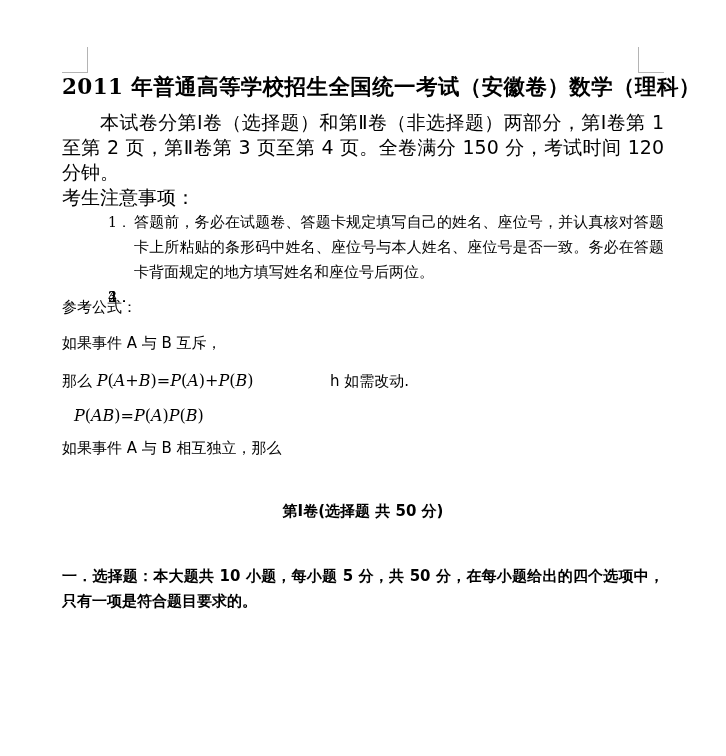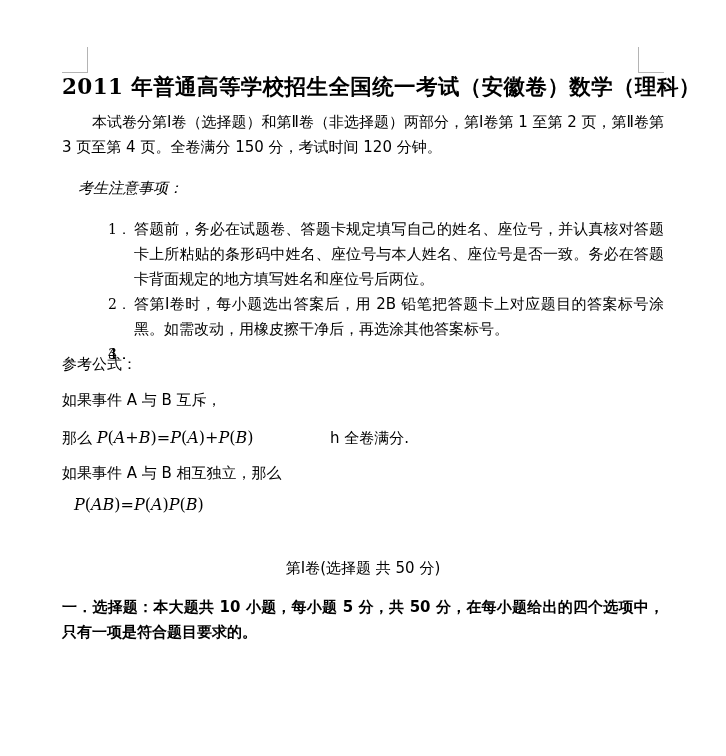--- a/index.html
+++ b/index.html
@@ -51,32 +51,31 @@
     font-weight: bold;
     font-size: 21.5px;
     line-height: 30px;
     text-align: center;
     letter-spacing: 0.4px;
     white-space: nowrap;
     margin: 0 0 8px 0;
   }
 
   .para {
-    font-size: 15px;
+    font-size: 19px;
     line-height: 25px;
     text-align: justify;
     margin: 0;
   }
   .para.indent { text-indent: 2em; }
 
   .notice-label {
-    font-size: 15px;
-    line-height: 25px;
-    margin: 16px;
-    font-style: italic;
+    font-size: 19px;
+    line-height: 25px;
+    margin: 0;
   }
 
   
   ol.notice-list {
     list-style: none;
     margin: 0;
     padding: 0 0 0 46px;
   }
   ol.notice-list > li {
     position: relative;
@@ -166,34 +165,34 @@
   }
   .frac .fden {
     display: block;
     padding: 0 3px;
     font-size: 15px;
   }
   .frac.big .fnum, .frac.big .fden { font-size: 16px; }
 
   .section-head {
     font-family: "DejaVu Sans", sans-serif;
-    font-weight: normal;
+    font-weight: bold;
     font-size: 15px;
     text-align: center;
     margin: 34px 0 0 0;
     line-height: 26px;
   }
 
   .q-head {
     font-family: "DejaVu Sans", sans-serif;
     font-weight: bold;
     font-size: 15px;
     line-height: 25px;
     text-align: justify;
-    margin: 14px 0 0 0;
+    margin: 40px 0 0 0;
   }
 </style>
 </head>
 <body>
 
 <div class="page">
 
   <div class="crop-mark crop-tl">
     <span class="v"></span>
       <span class="h"></span>
@@ -211,21 +210,20 @@
 
     <p class="notice-label">考生注意事项：</p>
 
     <ol class="notice-list">
       <li>
         <span class="num">1．</span>
         <span>答题前，务必在试题卷、答题卡规定填写自己的姓名、座位号，并认真核对答题卡上所粘贴的条形码中姓名、座位号与本人姓名、座位号是否一致。务必在答题卡背面规定的地方填写姓名和座位号后两位。</span>
       </li>
       <li>
         <span class="num">2．</span>
-        <span>答第Ⅰ卷时，每小题选出答案后，用 2B 铅笔把答题卡上对应题目的答案标号涂黑。如需改动，用橡皮擦干净后，再选涂其他答案标号。</span>
       </li>
       <li>
         <span class="num">3．</span>
       </li>
       <li>
         <span class="num">4．</span>
       </li>
     </ol>
 
     <p class="formula-label">参考公式：</p>
@@ -234,33 +232,33 @@
 
       <div class="frow">
         <div class="fcol-l">如果事件 A 与 B 互斥，</div>
       </div>
 
       <div class="frow">
         <div class="fcol-l">
           <span>那么</span>
           <span class="math"><span class="mi">P</span><span class="mn">(</span><span class="mi">A</span><span class="mo">+</span><span class="mi">B</span><span class="mn">)</span><span class="mo">=</span><span class="mi">P</span><span class="mn">(</span><span class="mi">A</span><span class="mn">)</span><span class="mo">+</span><span class="mi">P</span><span class="mn">(</span><span class="mi">B</span><span class="mn">)</span></span>
         </div>
-        <div class="fcol-r">h 全卷满分.</div>
-      </div>
-
-      <div class="frow tight">
-        <div class="fcol-l" style="width:auto;flex:1 1 auto;">如果事件 A 与 B 相互独立，那么</div>
+        <div class="fcol-r">h 如需改动.</div>
       </div>
 
       <div class="frow tight">
         <div class="fcol-l" style="width:auto;flex:1 1 auto;padding-left:12px;">
           <span class="math"><span class="mi">P</span><span class="mn">(</span><span class="mi">AB</span><span class="mn">)</span><span class="mo">=</span><span class="mi">P</span><span class="mn">(</span><span class="mi">A</span><span class="mn">)</span><span class="mi">P</span><span class="mn">(</span><span class="mi">B</span><span class="mn">)</span></span>
         </div>
       </div>
 
+      <div class="frow tight">
+        <div class="fcol-l" style="width:auto;flex:1 1 auto;">如果事件 A 与 B 相互独立，那么</div>
+      </div>
+
     </div>
 
     <h2 class="section-head">第Ⅰ卷(选择题 共 50 分)</h2>
 
     <p class="q-head">一．选择题：本大题共 10 小题，每小题 5 分，共 50 分，在每小题给出的四个选项中，只有一项是符合题目要求的。</p>
 
   </div>
 </div>
 
 </body></html>

